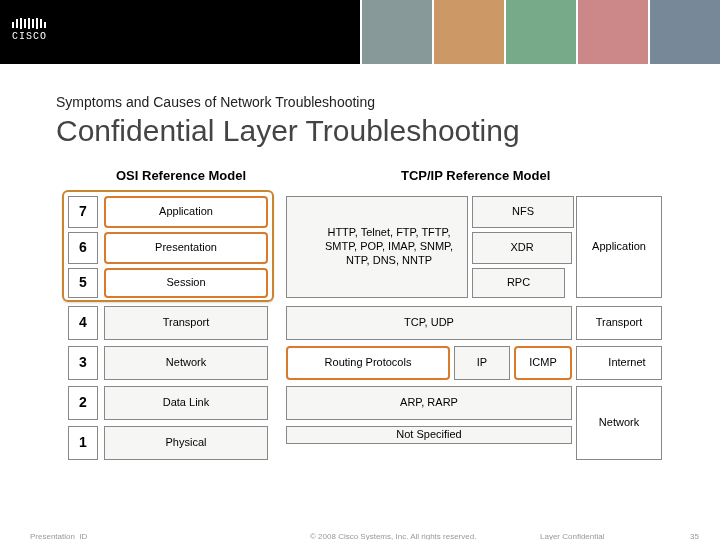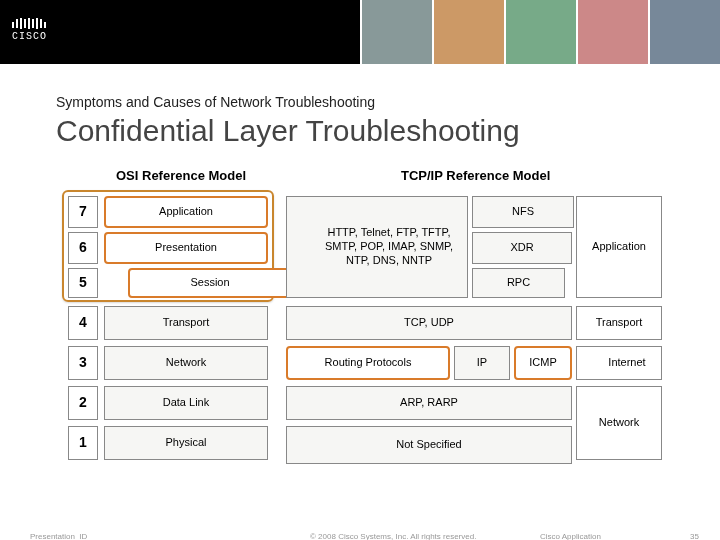--- a/index.html
+++ b/index.html
@@ -61,21 +61,21 @@
     <div class="col-head osi-head">OSI Reference Model</div>
     <div class="col-head tcp-head">TCP/IP Reference Model</div>
 
     <div class="group-box" style="left:6px;top:22px;width:212px;height:112px;"></div>
 
     <div class="cell numbox" style="left:12px;top:28px;height:32px;">7</div>
     <div class="cell orange" style="left:48px;top:28px;width:164px;height:32px;">Application</div>
     <div class="cell numbox" style="left:12px;top:64px;height:32px;">6</div>
     <div class="cell orange" style="left:48px;top:64px;width:164px;height:32px;">Presentation</div>
     <div class="cell numbox" style="left:12px;top:100px;height:30px;">5</div>
-    <div class="cell orange" style="left:48px;top:100px;width:164px;height:30px;margin-left:24px;">Session</div>
+    <div class="cell orange" style="left:48px;top:100px;width:164px;height:30px;">Session</div>
     <div class="cell numbox" style="left:12px;top:138px;height:34px;">4</div>
     <div class="cell" style="left:48px;top:138px;width:164px;height:34px;">Transport</div>
     <div class="cell numbox" style="left:12px;top:178px;height:34px;">3</div>
     <div class="cell" style="left:48px;top:178px;width:164px;height:34px;">Network</div>
     <div class="cell numbox" style="left:12px;top:218px;height:34px;">2</div>
     <div class="cell" style="left:48px;top:218px;width:164px;height:34px;">Data Link</div>
     <div class="cell numbox" style="left:12px;top:258px;height:34px;">1</div>
     <div class="cell" style="left:48px;top:258px;width:164px;height:34px;">Physical</div>
 
     <div class="cell" style="left:230px;top:28px;width:182px;height:102px;padding-left:28px;">HTTP, Telnet, FTP, TFTP, SMTP, POP, IMAP, SNMP, NTP, DNS, NNTP</div>
@@ -83,27 +83,27 @@
     <div class="cell" style="left:416px;top:64px;width:100px;height:32px;">XDR</div>
     <div class="cell" style="left:416px;top:100px;width:93px;height:30px;">RPC</div>
 
     <div class="cell" style="left:230px;top:138px;width:286px;height:34px;">TCP, UDP</div>
 
     <div class="cell orange" style="left:230px;top:178px;width:164px;height:34px;">Routing Protocols</div>
     <div class="cell" style="left:398px;top:178px;width:56px;height:34px;">IP</div>
     <div class="cell orange" style="left:458px;top:178px;width:58px;height:34px;">ICMP</div>
 
     <div class="cell" style="left:230px;top:218px;width:286px;height:34px;">ARP, RARP</div>
-    <div class="cell" style="left:230px;top:258px;width:286px;height:38px;">Not Specified</div>
+    <div class="cell" style="left:230px;top:258px;width:286px;height:18px;">Not Specified</div>
 
     <div class="cell sidecol" style="left:520px;top:28px;width:86px;height:102px;">Application</div>
     <div class="cell sidecol" style="left:520px;top:138px;width:86px;height:34px;">Transport</div>
     <div class="cell sidecol" style="left:520px;top:178px;width:86px;height:34px;padding-left:20px;">Internet</div>
     <div class="cell sidecol" style="left:520px;top:218px;width:86px;height:74px;">Network</div>
   </div>
 </div>
 
 <div class="footer">
   <span style="left:30px;">Presentation_ID</span>
   <span style="left:310px;">© 2008 Cisco Systems, Inc. All rights reserved.</span>
-  <span style="left:540px;">Cisco Application</span>
+  <span style="left:540px;">Layer Confidential</span>
   <span style="left:690px;">35</span>
 </div>
 
 </body></html>

